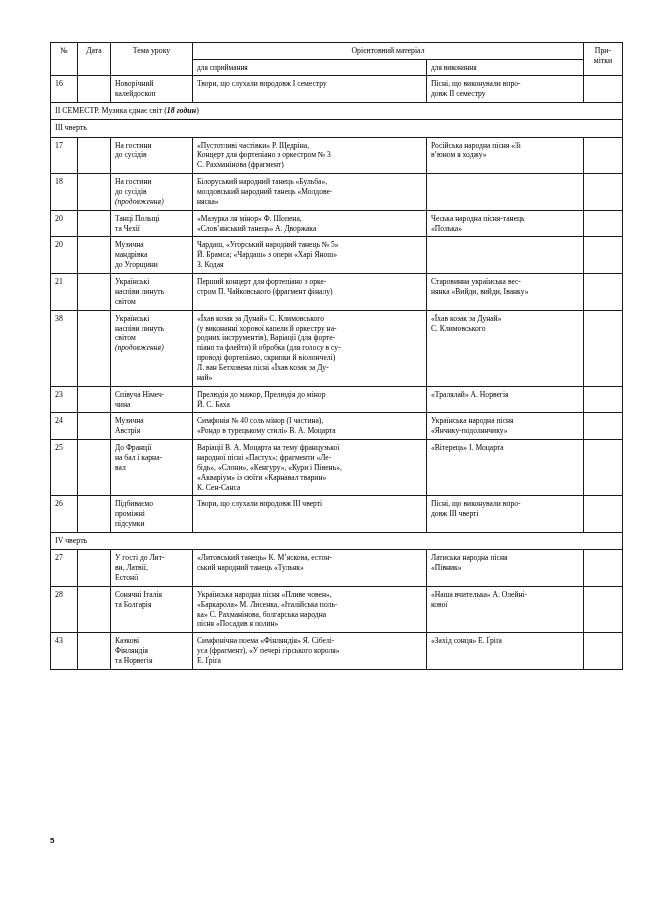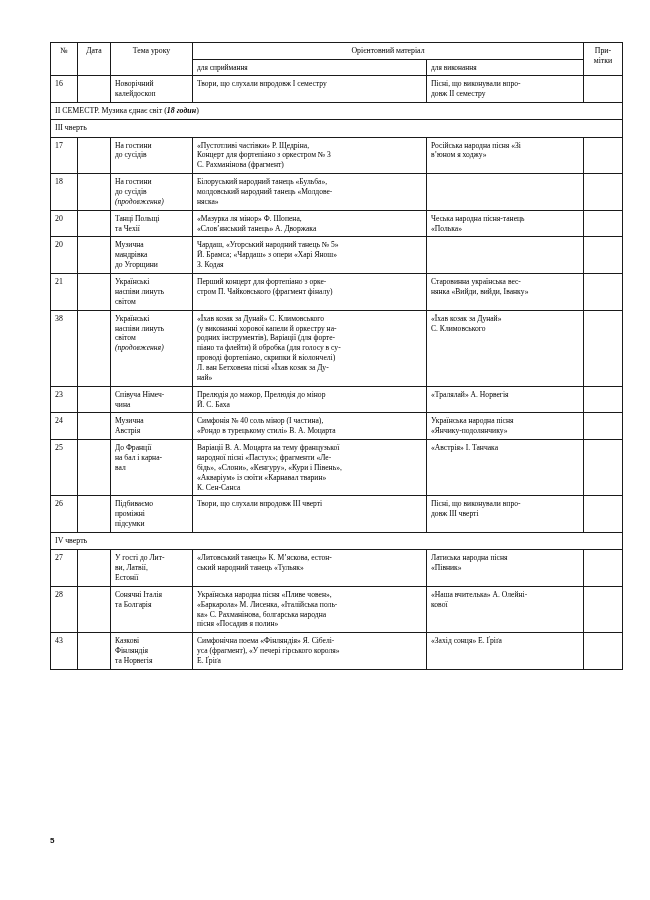--- a/index.html
+++ b/index.html
@@ -218,21 +218,21 @@
             <td class="cell-topic">Музична<br>Австрія</td>
             <td class="cell-perc">Симфонія № 40 соль мінор (I частина),<br>«Рондо в турецькому стилі» В. А. Моцарта</td>
             <td class="cell-perf">Українська народна пісня<br>«Янчику-подолянчику»</td>
             <td class="cell-note"></td>
           </tr>
           <tr>
             <td class="cell-num">25</td>
             <td class="cell-date"></td>
             <td class="cell-topic">До Франції<br>на бал і карна-<br>вал</td>
             <td class="cell-perc">Варіації В. А. Моцарта на тему французької<br>народної пісні «Пастух»; фрагменти «Ле-<br>бідь», «Слони», «Кенгуру», «Кури і Півень»,<br>«Акваріум» із сюїти «Карнавал тварин»<br>К. Сен-Санса</td>
-            <td class="cell-perf">«Австрія» I. Танчака</td>
+            <td class="cell-perf">«Вітерець» I. Моцарта</td>
             <td class="cell-note"></td>
           </tr>
           <tr>
             <td class="cell-num">26</td>
             <td class="cell-date"></td>
             <td class="cell-topic">Підбиваємо<br>проміжні<br>підсумки</td>
             <td class="cell-perc">Твори, що слухали впродовж III чверті</td>
             <td class="cell-perf">Пісні, що виконували впро-<br>довж III чверті</td>
             <td class="cell-note"></td>
           </tr>

